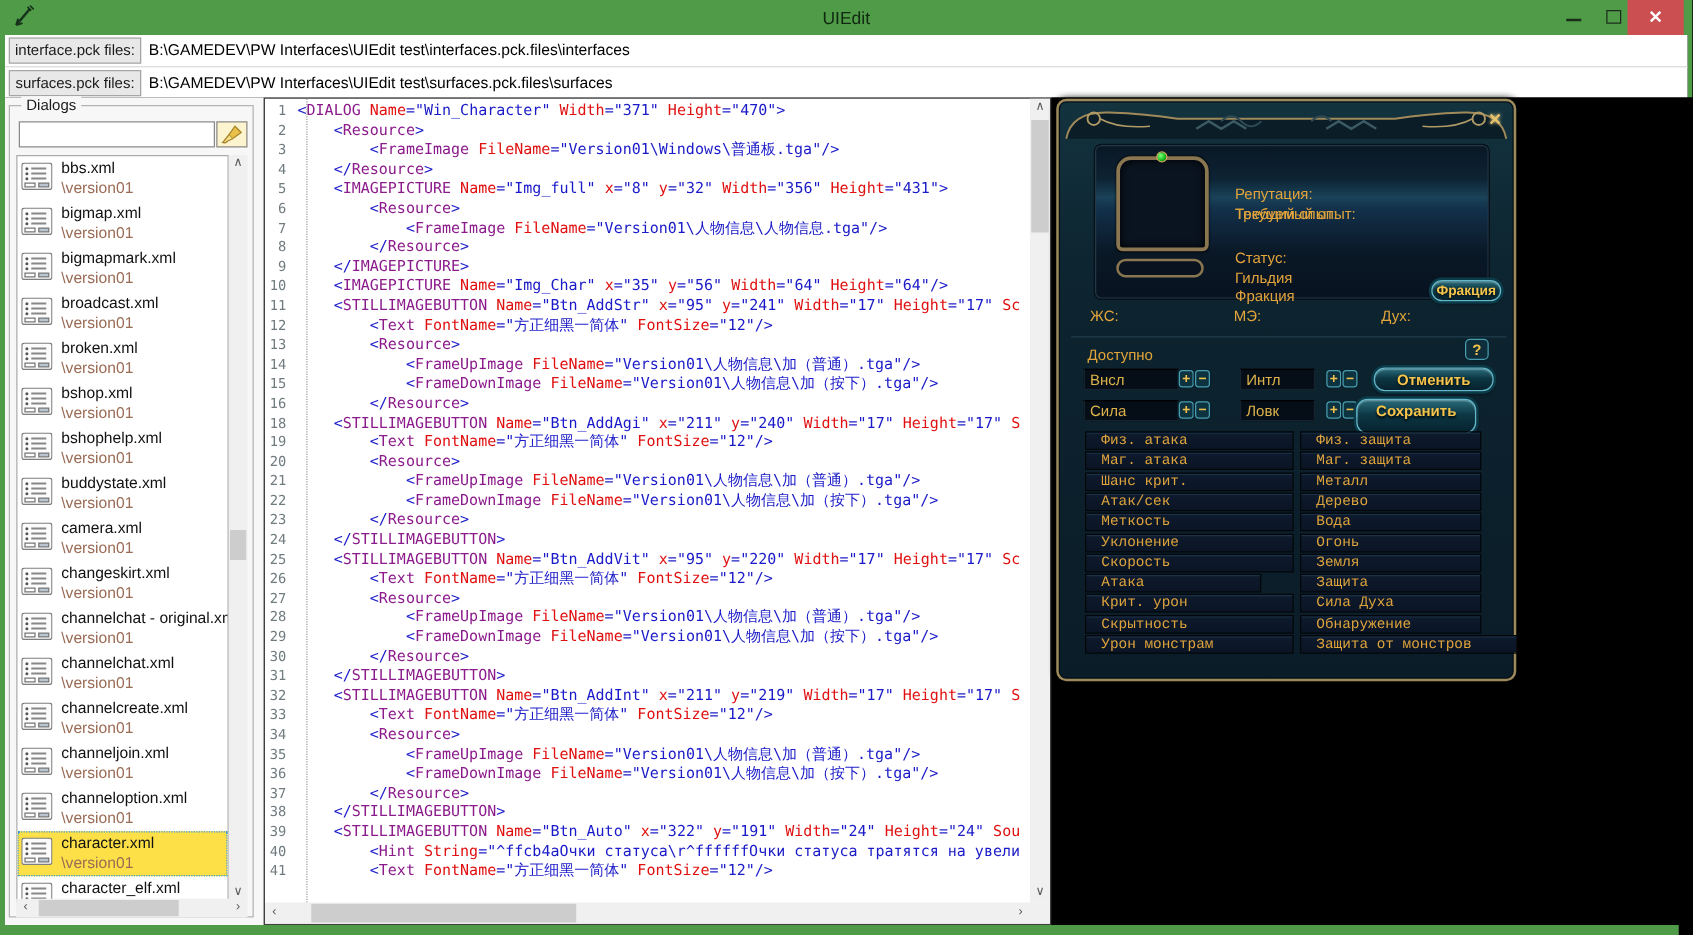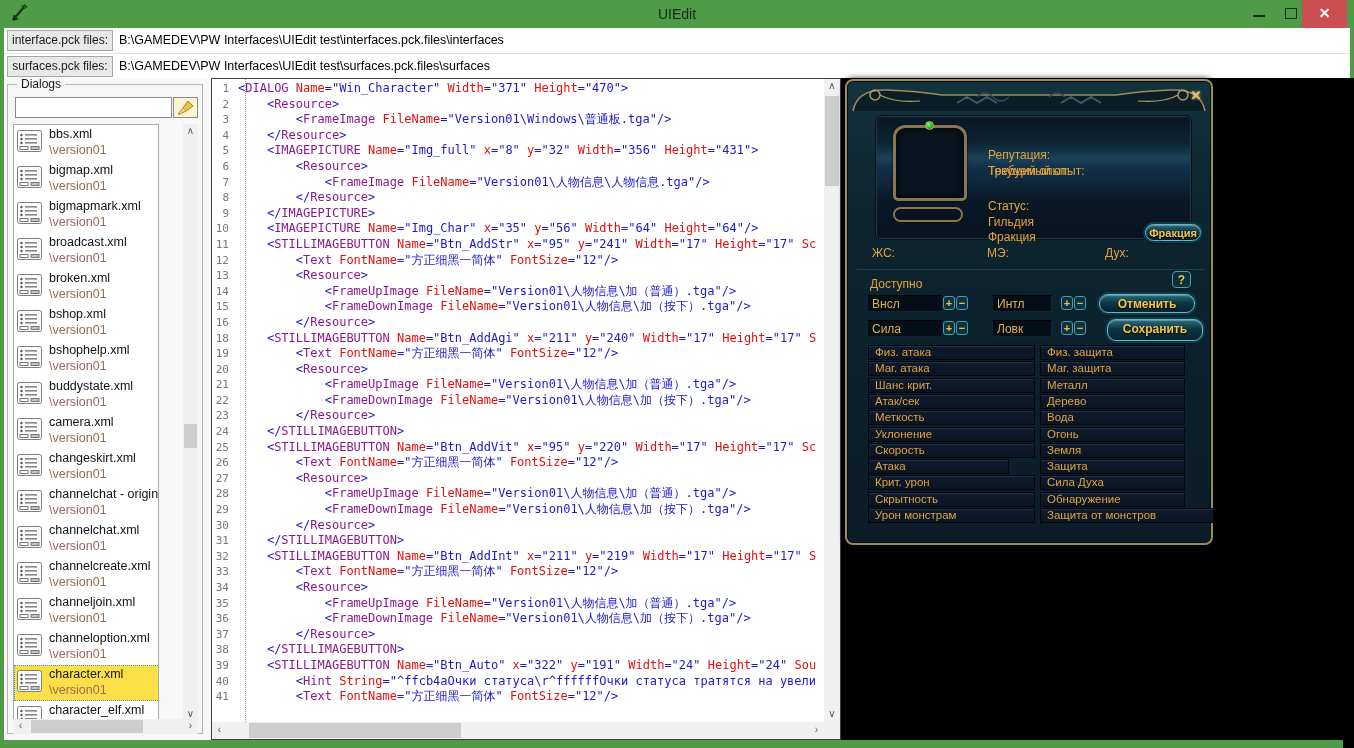--- a/index.html
+++ b/index.html
@@ -34,21 +34,21 @@
 
   
   .sidebar { left:4px; top:78px; width:207px; height:662px; background:#f7f7f7; }
   .groupbox { left:3px; top:6px; width:196px; height:650px; border:1px solid #b4b4b4; }
   .groupbox-label { left:9px; top:-8px; background:#f7f7f7; padding:0 4px;
                     font-size:12px; color:#1a1a1a; }
   .search-input { left:7px; top:12px; width:157px; height:21px; border:1px solid #8a8a8a;
                   background:#fff; font-size:12px; padding:0 4px; outline:none; }
   .brush-btn { left:165px; top:12px; width:25px; height:21px; border:1px solid #8a8a8a;
                background:#fcf4cf; text-align:center; }
-  .list-body { left:5px; top:39px; width:146px; height:598px; background:#fff;
+  .list-body { left:5px; top:39px; width:170px; height:598px; background:#fff;
                border:1px solid #ababab; overflow:hidden; }
   .list-item { position:relative; width:168px; height:36px; }
   .list-item.selected { background:#fde047; outline:1px dotted #3a9bd5; outline-offset:-1px; }
   .li-icon { position:absolute; left:3px; top:5px; }
   .li-name { position:absolute; left:35px; top:2px; font-size:12.5px; color:#111;
              white-space:nowrap; }
   .li-sub  { position:absolute; left:35px; top:18px; font-size:12.5px; color:#9a6b55;
              white-space:nowrap; }
 
   
@@ -114,22 +114,22 @@
               font-weight:bold; font-size:12px; text-align:center; line-height:16px;
               box-shadow:0 0 0 1px #07222c; }
   .stat-box { width:76px; height:17px; background:#050d16; border:1px solid #14232f;
               border-top-color:#000; color:#ddb34c; font-size:12px; line-height:16px;
               padding-left:4px; white-space:nowrap; }
   .pm-btn { width:12px; height:14px; border-radius:3px; border:1px solid #4a9cae;
             background:#0e3340; color:#f2c14b; font-weight:bold; font-size:11px;
             text-align:center; line-height:12px; box-shadow:0 0 0 1px #07222c; }
   .stat-cell { height:15px; background:linear-gradient(180deg,#0e1b2e,#0a1424);
                border:1px solid #030608; box-shadow:inset 0 1px 0 #1c3048;
-               color:#dfa43c; font-size:11.5px; line-height:13px; padding-left:6px;
-               white-space:nowrap; }
+               color:#dfa43c; font-size:11.5px; line-height:13px; padding-left:12px;
+               white-space:nowrap;font-family:Liberation Mono, monospace; }
 </style>
 </head>
 <body>
 
 <div class="abs titlebar">
   <svg class="abs app-icon" viewBox="0 0 20 20">
     <path d="M16 3 L5 16" stroke="#16321a" stroke-width="2" fill="none"></path>
     <path d="M5 16 l1.5 -5 M5 16 l5 -1.5" stroke="#16321a" stroke-width="1.6" fill="none"></path>
     <path d="M14 1.5 l3 3 M16 0.5 l3 3" stroke="#16321a" stroke-width="1.2" fill="none"></path>
   </svg>
@@ -542,21 +542,21 @@
     <div class="abs pm-btn" style="left:214px;top:215px">+</div>
     <div class="abs pm-btn" style="left:227px;top:215px">−</div>
     <div class="abs pw-pill" style="left:252px;top:213px;width:96px;height:19px;line-height:18px">Отменить</div>
 
     <div class="abs stat-box" style="left:20px;top:239px">Сила</div>
     <div class="abs pm-btn" style="left:96px;top:240px">+</div>
     <div class="abs pm-btn" style="left:109px;top:240px">−</div>
     <div class="abs stat-box" style="left:145px;top:239px;width:60px">Ловк</div>
     <div class="abs pm-btn" style="left:214px;top:240px">+</div>
     <div class="abs pm-btn" style="left:227px;top:240px">−</div>
-    <div class="abs pw-pill" style="left:260px;top:238px;width:96px;height:22px;line-height:18px">Сохранить</div>
+    <div class="abs pw-pill" style="left:238px;top:238px;width:96px;height:28px;line-height:18px">Сохранить</div>
 
     <div id="stats-table">
         <div class="abs stat-cell" style="left: 21px; top: 264px; width: 167px;">Физ. атака</div>
         <div class="abs stat-cell" style="left: 193px; top: 264px; width: 145px;">Физ. защита</div>
         <div class="abs stat-cell" style="left: 21px; top: 280px; width: 167px;">Маг. атака</div>
         <div class="abs stat-cell" style="left: 193px; top: 280px; width: 145px;">Маг. защита</div>
         <div class="abs stat-cell" style="left: 21px; top: 297px; width: 167px;">Шанс крит.</div>
         <div class="abs stat-cell" style="left: 193px; top: 297px; width: 145px;">Металл</div>
         <div class="abs stat-cell" style="left: 21px; top: 313px; width: 167px;">Атак/сек</div>
         <div class="abs stat-cell" style="left: 193px; top: 313px; width: 145px;">Дерево</div>

